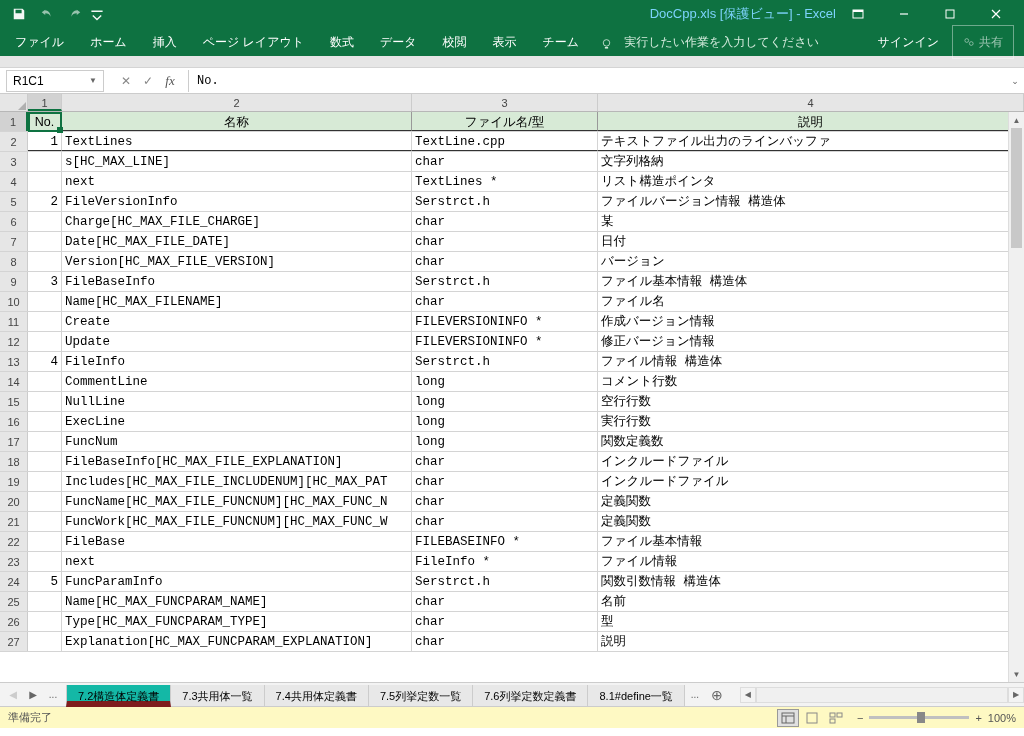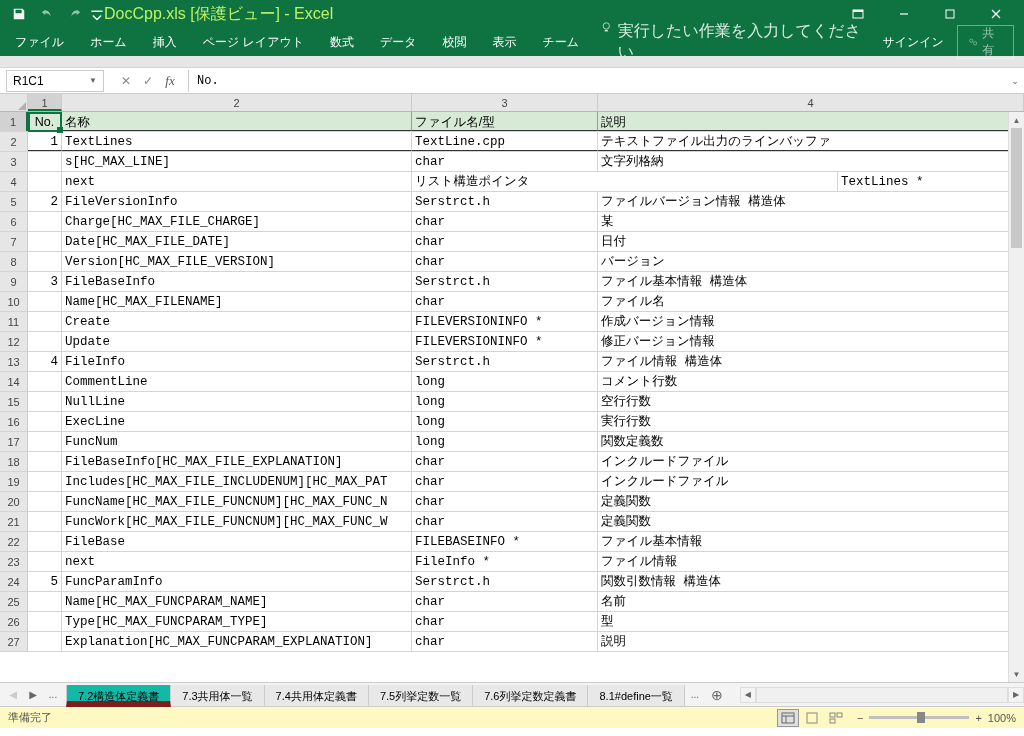--- a/index.html
+++ b/index.html
@@ -1,29 +1,29 @@
 <!DOCTYPE html>
 <html><head>
 <meta charset="utf-8">
 <style>
 *{margin:0;padding:0;box-sizing:border-box;font-family:"Segoe UI","Yu Gothic UI",sans-serif}
 body{background:#fff;font-size:12px;overflow:hidden;width:1024px;height:736px}
 .titlebar{background:#0e7241;height:28px;display:flex;align-items:center;color:#fff;padding:0 6px}
 .titlebar .qat{display:flex;align-items:center;gap:2px}
 .titlebar .qat-btn{width:26px;height:24px;display:flex;align-items:center;justify-content:center;opacity:.95}
 .titlebar .qat-btn svg{width:14px;height:14px}
-.titlebar .title{flex:1;text-align:left;font-size:16px;color:#bef264}
+.titlebar .title{flex:1;text-align:right;font-size:13px;color:#7dd3fc}
 .titlebar .winbtns{display:flex;gap:2px}
 .titlebar .winbtn{width:44px;height:28px;display:flex;align-items:center;justify-content:center}
 .titlebar .winbtn svg{width:12px;height:12px}
 .ribbon-tabs{background:#0e7241;height:28px;display:flex;align-items:center;color:#fff;padding:0 2px}
 .ribbon-tab{padding:0 13px;height:28px;line-height:28px;font-size:12px;color:#fff;white-space:nowrap}
 .ribbon-right{margin-left:auto;display:flex;align-items:center}
 .share-btn{height:34px;padding:0 10px;border:1px solid rgba(255,255,255,.4);display:flex;align-items:center;gap:4px;margin-right:8px;color:rgba(255,255,255,.6);font-size:12px}
-.tellme{display:flex;align-items:flex-start;gap:5px;margin-left:8px;color:#d7ecdf;font-size:16px}
+.tellme{display:flex;align-items:flex-end;gap:11px;margin-left:8px;color:#d7ecdf;font-size:12px}
 .separator-band{height:12px;background:#e6e6e6;border-bottom:1px solid #d4d4d4}
 .formula-bar{height:26px;display:flex;align-items:center;border-bottom:1px solid #ccc;background:#fff}
 .namebox{width:98px;height:22px;border:1px solid #ccc;margin:0 4px 0 6px;padding:0 6px;display:flex;align-items:center;justify-content:space-between;font-size:12px}
 .namebox-caret{font-size:8px;color:#666}
 .fx-btns{display:flex;align-items:center;gap:2px;padding:0 8px;border-right:1px solid #ccc;height:22px}
 .fx-btn{width:20px;height:20px;display:flex;align-items:center;justify-content:center;color:#888}
 .fx-label{font-style:italic;font-family:"Times New Roman",serif;color:#555;font-size:13px}
 .formula-input{flex:1;padding:0 8px;font-size:12px;font-family:"MS Gothic","Courier New",monospace}
 .formula-expand{width:18px;display:flex;align-items:center;justify-content:center;color:#666;font-size:9px}
 .grid-wrap{position:relative;height:588px;display:flex;flex-direction:column}
@@ -37,21 +37,21 @@
 .colh.c4{flex:1}
 .rows{flex:1;overflow:hidden;position:relative}
 .row{display:flex;height:20px;border-bottom:1px solid #d4d4d4}
 .rowh{width:28px;background:#e6e6e6;border-right:1px solid #ccc;text-align:center;font-size:11px;color:#444;line-height:20px}
 .row:first-child .rowh{background:#d2d2d2;border-right:2px solid #0e7241}
 .cell{border-right:1px solid #d4d4d4;padding:0 3px;font-size:12.5px;line-height:20px;white-space:nowrap;overflow:hidden;font-family:"MS Gothic","Courier New",monospace}
 .cell.c1{width:34px;text-align:right}
 .cell.c2{width:350px}
 .cell.c3{width:186px}
 .cell.c4{flex:1}
-.row.header-row .cell{background:#d7ead6;border-bottom:1px solid #333;border-right:1px solid #999;font-family:"Yu Gothic",sans-serif}
+.row.header-row .cell{background:#d7ead6;text-align:center;border-bottom:1px solid #333;border-right:1px solid #999;font-family:"Yu Gothic",sans-serif}
 .row.header-row .cell.c1{text-align:center}
 .row:nth-child(2) .cell{border-bottom:1px solid #333}
 .active-cell{position:absolute;left:28px;top:0;width:34px;height:20px;border:2px solid #0e7241;pointer-events:none;z-index:2}
 .active-cell::after{content:"";position:absolute;right:-3px;bottom:-3px;width:6px;height:6px;background:#0e7241}
 .vscroll{position:absolute;right:0;top:18px;bottom:0;width:16px;background:#f0f0f0;border-left:1px solid #ddd}
 .vscroll-btn{height:16px;display:flex;align-items:center;justify-content:center;font-size:8px;color:#666}
 .vscroll-thumb{position:absolute;top:16px;left:2px;right:2px;height:120px;background:#c8c8c8}
 .sheet-bar{height:24px;display:flex;align-items:center;background:#f3f3f3;border-top:1px solid #ccc}
 .sheet-nav{display:flex;align-items:center;padding:0 6px;gap:6px}
 .sheet-nav-btn{width:14px;height:14px;display:flex;align-items:center;justify-content:center;color:#666;font-size:10px}
@@ -192,22 +192,22 @@
         <div class="rowh">3</div>
         <div class="cell c1"></div>
         <div class="cell c2">s[HC_MAX_LINE]</div>
         <div class="cell c3">char</div>
         <div class="cell c4">文字列格納</div>
       </div>
       <div class="row">
         <div class="rowh">4</div>
         <div class="cell c1"></div>
         <div class="cell c2">next</div>
+        <div class="cell c3">TextLines *</div>
         <div class="cell c4">リスト構造ポインタ</div>
-        <div class="cell c3">TextLines *</div>
       </div>
       <div class="row">
         <div class="rowh">5</div>
         <div class="cell c1">2</div>
         <div class="cell c2">FileVersionInfo</div>
         <div class="cell c3">Serstrct.h</div>
         <div class="cell c4">ファイルバージョン情報 構造体</div>
       </div>
       <div class="row">
         <div class="rowh">6</div>

